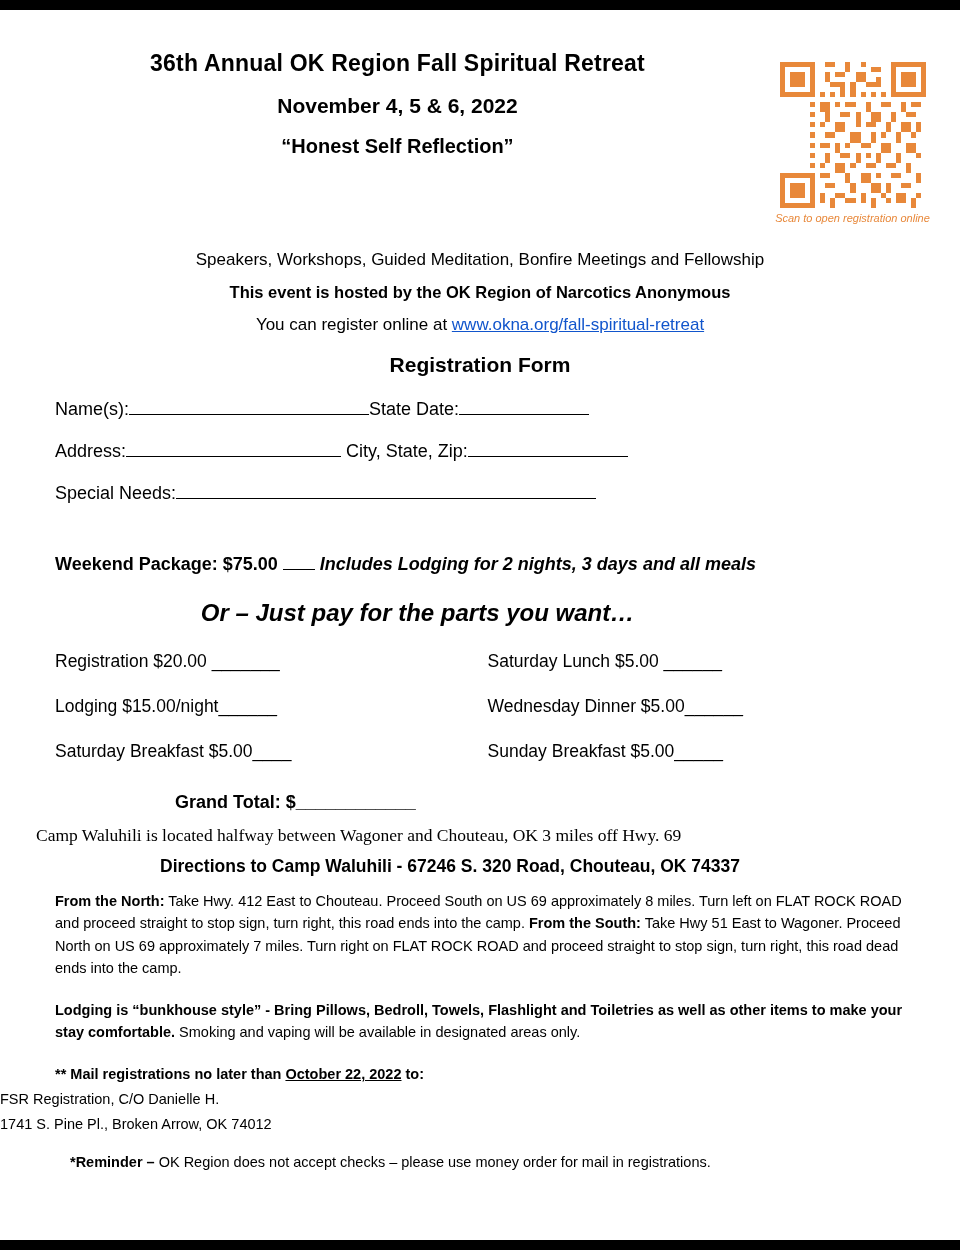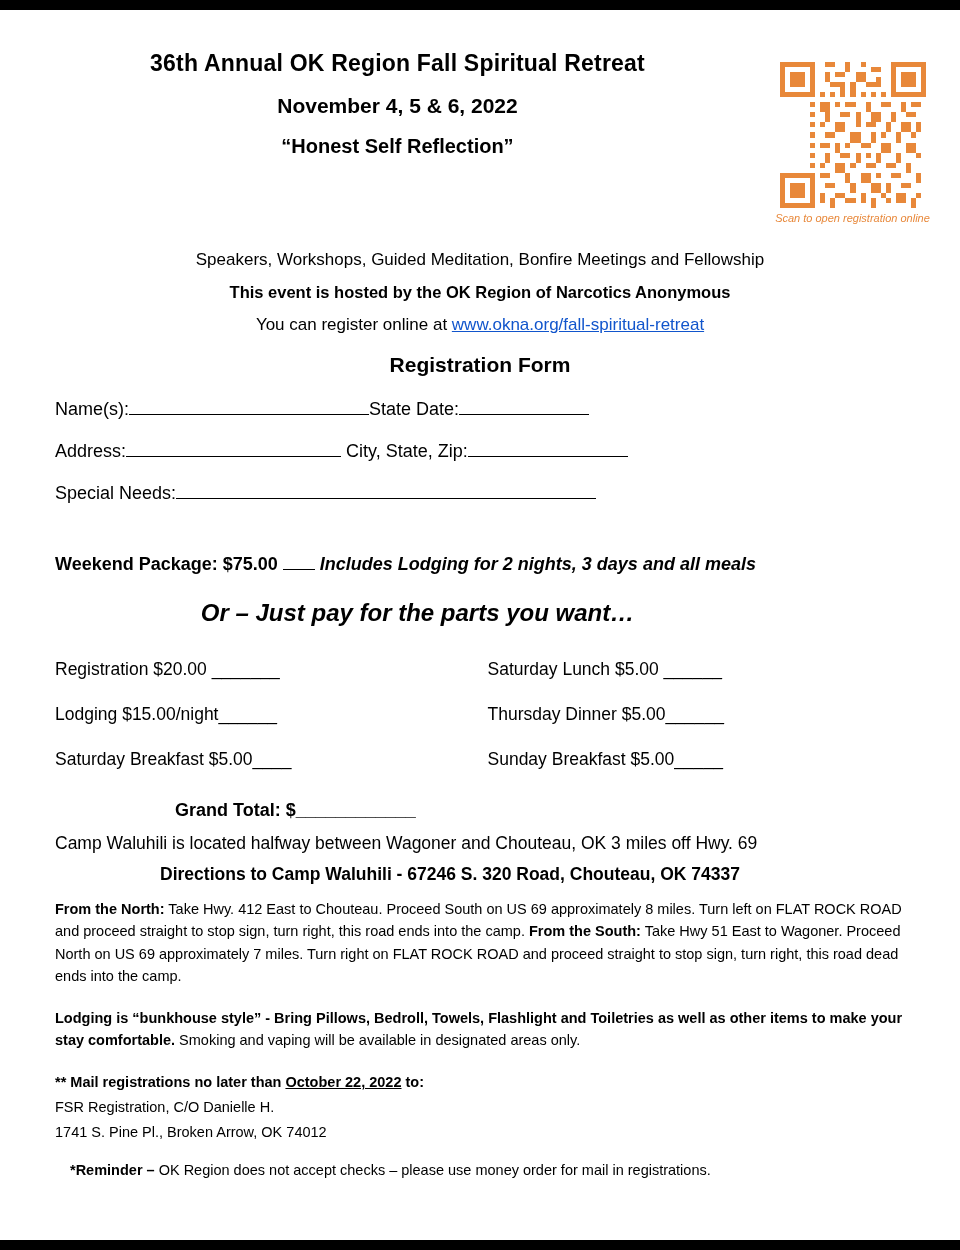--- a/index.html
+++ b/index.html
@@ -181,41 +181,41 @@
     font-style: italic;
     margin-bottom: 24px;
     padding-right: 140px;
   }
   .price-grid {
     display: flex;
   }
   .price-col {
     width: 440px;
     font-size: 17.5px;
-    margin-top: 8px;
   }
   .price-col.right {
     padding-left: 0px;
   }
   .price-item {
     margin-bottom: 24px;
     white-space: nowrap;
   }
   .grand-total {
     font-size: 18px;
     font-weight: bold;
     margin-top: 6px;
     padding-left: 120px;
   }
 
   
   .loc-line {
-    padding-left: 55px;
+    padding-left: 36px;
     font-size: 17.5px;
     margin-top: 12px;
+    font-family: Liberation Serif, serif;
   }
   .dir-title {
     text-align: center;
     font-size: 17.5px;
     font-weight: bold;
     margin-top: 10px;
     padding-right: 60px;
   }
   .dir-body {
     padding: 0 45px 0 55px;
@@ -232,21 +232,20 @@
     margin-top: 19px;
   }
   .mail-head {
     padding-left: 55px;
     font-size: 14.5px;
     font-weight: bold;
     margin-top: 22px;
   }
   .mail-head .ul { text-decoration: underline; }
   .mail-line {
-    padding-left: 55px;
     font-size: 14.5px;
     margin-top: 9px;
   }
   .reminder {
     padding-left: 70px;
     font-size: 14.5px;
     margin-top: 22px;
   }
   .bottom-bar {
     position: absolute;
@@ -426,21 +425,21 @@
     <div class="or-line">Or – Just pay for the parts you want…</div>
 
     <div class="price-grid">
       <div class="price-col">
         <div class="price-item">Registration $20.00 _______</div>
         <div class="price-item">Lodging $15.00/night______</div>
         <div class="price-item">Saturday Breakfast $5.00____</div>
       </div>
       <div class="price-col right">
         <div class="price-item">Saturday Lunch $5.00 ______</div>
-        <div class="price-item">Thursday Dinner $5.00______</div>
+        <div class="price-item">Wednesday Dinner $5.00______</div>
         <div class="price-item">Sunday Breakfast $5.00_____</div>
       </div>
     </div>
 
     <div class="grand-total">Grand Total: $____________</div>
   </div>
 
   <div class="loc-line">Camp Waluhili is located halfway between Wagoner and Chouteau, OK 3 miles off Hwy. 69</div>
   <div class="dir-title">Directions to Camp Waluhili - 67246 S. 320 Road, Chouteau, OK 74337</div>
   <div class="dir-body">

